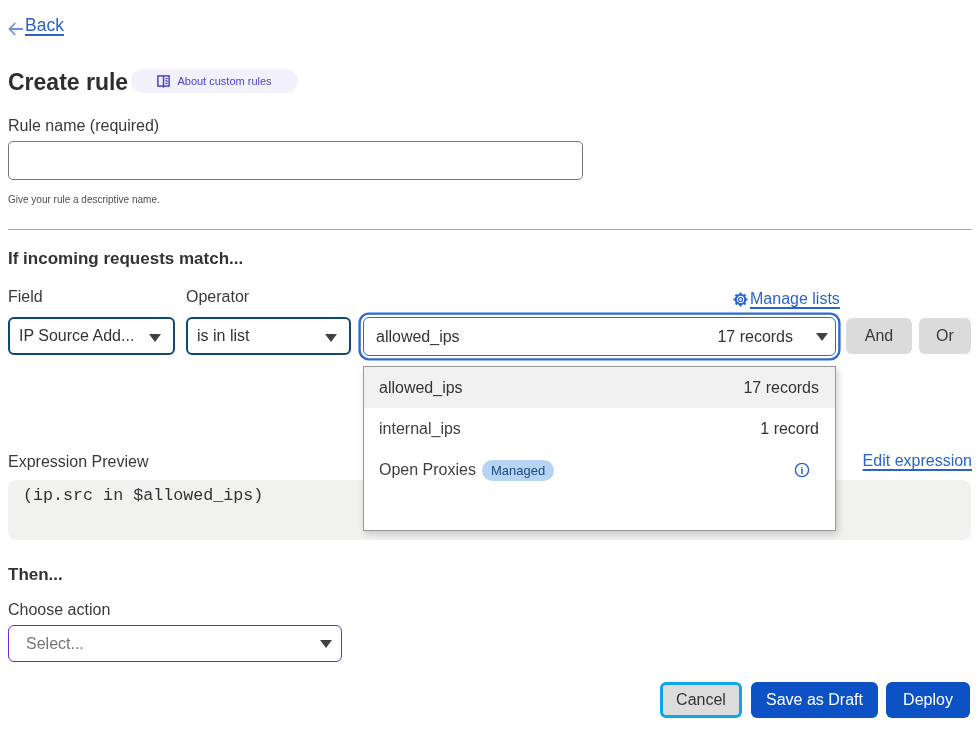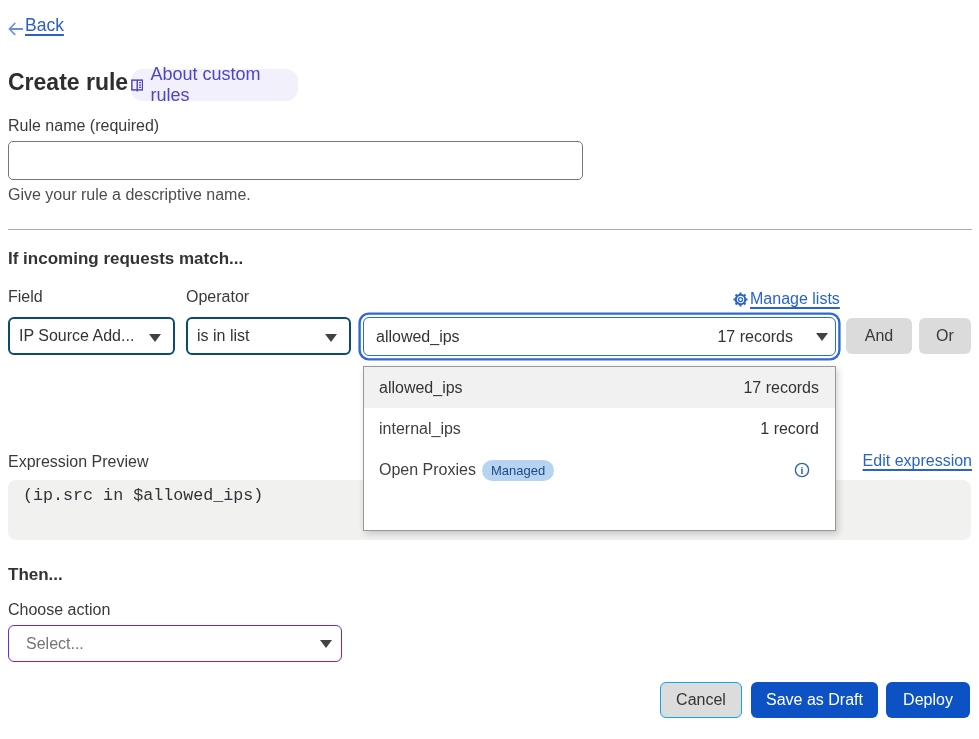--- a/index.html
+++ b/index.html
@@ -10,27 +10,27 @@
   .caret { width:0; height:0; border-left:6.5px solid transparent; border-right:6.5px solid transparent; border-top:8.5px solid #424242; position:absolute; }
 
   
   #back { left:8px; top:15px; font-size:17.5px; }
   #back a { color:#2c62c8; text-underline-offset:3px; }
   #back svg { position:absolute; left:0; top:6.5px; }
   #back .txt { margin-left:17px; }
 
   
   #h1 { left:8px; top:69px; font-size:23px; font-weight:700; color:#2e2e2e; line-height:26px;}
-  #badge { left:131px; top:69px; width:167px; height:32px; border-radius:12px; background:#f1f0fb;
-           display:flex; align-items:center; justify-content:center; gap:7px; color:#4b46c8; font-size:18px; }
+  #badge { left:131px; top:69px; width:167px; height:24px; border-radius:12px; background:#f1f0fb;
+           display:flex; align-items:center; justify-content:center; gap:7px; color:#4b46c8; font-size:11px; }
 
   
   #lbl-name { left:8px; top:117px; font-size:16px; color:#3a3a3a; }
   #input-name { left:8px; top:141px; width:575px; height:39px; border:1px solid #767676; border-radius:5px; background:#fff; }
-  #helper { left:8px; top:186px; font-size:16px; color:#4d4d4d; }
+  #helper { left:8px; top:194px; font-size:10px; color:#4d4d4d; }
 
   #sep { left:8px; top:229px; width:964px; height:0; border-top:1.4px solid #ababab; }
 
   #h2 { left:8px; top:249px; font-size:17px; font-weight:700; color:#333; }
 
   .col-label { font-size:16px; color:#3a3a3a; top:288px; }
   #lbl-field { left:8px; } #lbl-op { left:186px; } #lbl-value { left:364px;margin-top:32px; }
 
   #manage { top:290px; left:729px; font-size:16px; }
   #manage svg { position:absolute; left:4px; top:2px; }
@@ -74,21 +74,21 @@
   
   #then { left:8px; top:565px; font-size:17px; font-weight:700; color:#333; }
   #lbl-action { left:8px; top:601px; font-size:16px; color:#3a3a3a; }
   #sel-action { left:8px; top:625px; width:334px; height:37px; border:1px solid #6d28d9; border-radius:6px;
                 background:#fff; font-size:16px; color:#757575; display:flex; align-items:center; padding-left:17px; }
   #sel-action .caret { right:9px; top:14px; }
 
   
   .btn { top:682px; height:36px; border-radius:6px; font-size:16px; display:flex; align-items:center;
          justify-content:center; position:absolute; }
-  #btn-cancel { left:660px; width:82px; background:#dcdcdc; color:#333; border:1px solid #0ea5e9; }
+  #btn-cancel { left:660px; width:82px; background:#dcdcdc; color:#333; border:3px solid #0ea5e9; }
   #btn-save { left:751px; width:127px; background:#0d52c4; color:#fff; }
   #btn-deploy { left:886px; width:84px; background:#0d52c4; color:#fff; }
 </style>
 </head>
 <body>
   <div id="back" class="abs"><svg width="16" height="14" viewBox="0 0 16 14">
       <path d="M7.2 1 L1.5 7 L7.2 13 M1.5 7 H15" fill="none" stroke="#6c8fdd" stroke-width="1.8"></path>
     </svg><a class="txt" href="#">Back</a></div>
 
   <div id="h1" class="abs">Create rule</div>

